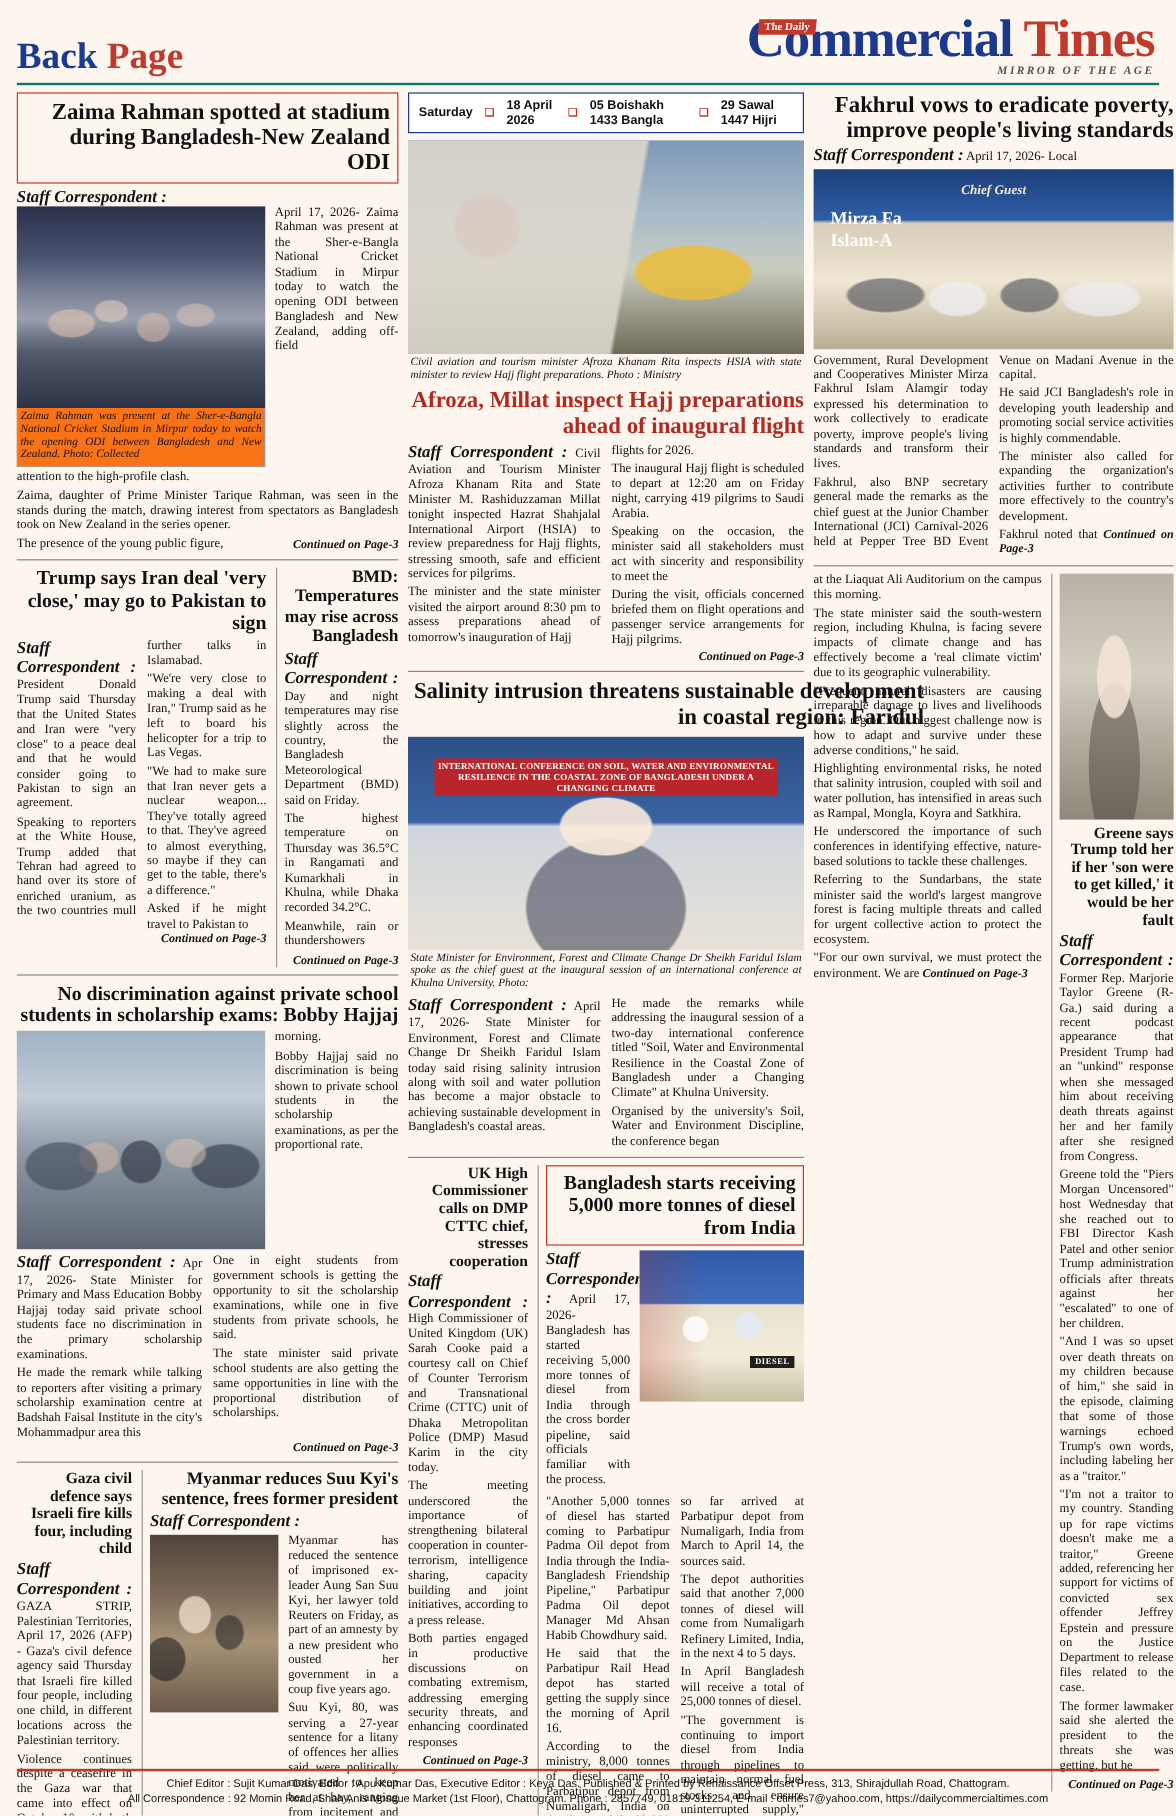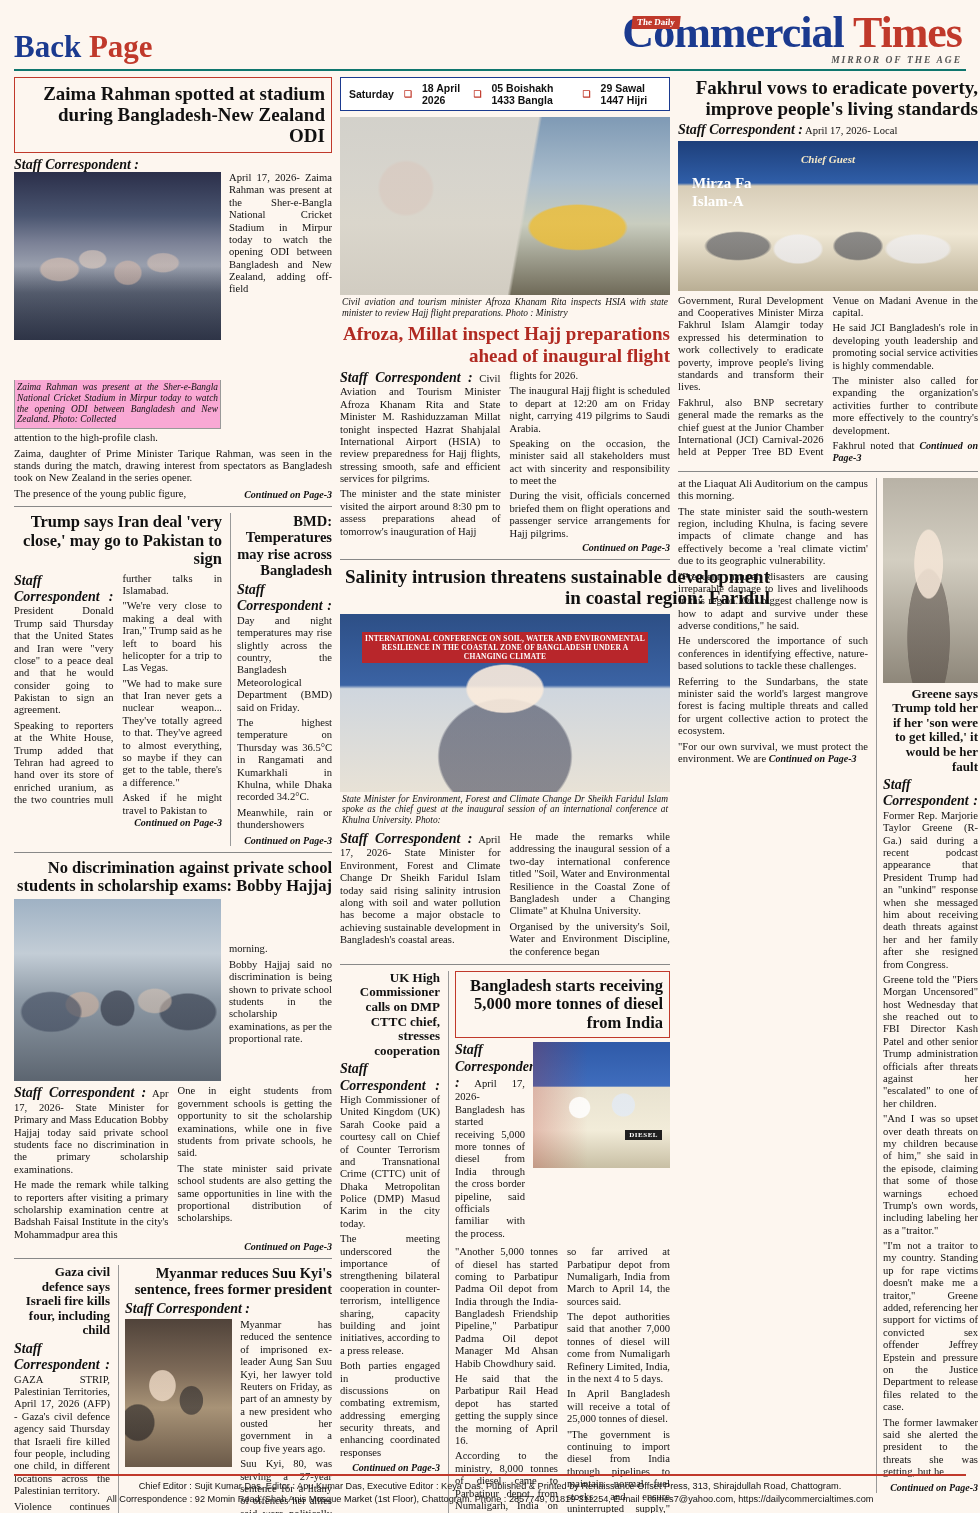--- a/index.html
+++ b/index.html
@@ -167,21 +167,21 @@
     background:#b8262b; color:#fff; text-align:center;
     font-size:7.5px; font-weight:bold; padding:2px 0; letter-spacing:.2px;
   }
   .footer {
     position:absolute; left:14px; right:14px; bottom:8px;
     border-top:2px solid #c0392b;
     padding-top:4px;
     font-family:"Liberation Sans", sans-serif;
     font-size:9.2px; text-align:center; line-height:1.35;
   }
-  .pink { background:#f9a8d4;margin-top:40px; }
+  .pink { background:#f97316; }
   .subcols { display:flex; gap:8px; }
 </style>
 </head>
 <body>
 
 <div class="page">
 
   <div class="masthead">
     <div class="backpage">
       <span class="b">Back</span>
@@ -247,21 +247,21 @@
       </div>
 
       <div class="rule"></div>
 
       <div>
         <div class="hl h-md" style="margin-bottom:4px;">No discrimination against private school students in scholarship exams: Bobby Hajjaj</div>
         <div class="subcols">
           <div style="width:207px;">
             <div class="photo ph2"></div>
           </div>
-          <div style="width:103px;margin-top:44px;">
+          <div style="width:103px;">
             <p class="body">morning.</p>
             <p class="body">Bobby Hajjaj said no discrimination is being shown to private school students in the scholarship examinations, as per the proportional rate.</p>
           </div>
         </div>
         <div class="two" style="margin-top:4px;">
           <p class="body"><span class="byline">Staff Correspondent :</span> <span>Apr 17, 2026- State Minister for Primary and Mass Education Bobby Hajjaj today said private school students face no discrimination in the primary scholarship examinations.</span></p>
           <p class="body">He made the remark while talking to reporters after visiting a primary scholarship examination centre at Badshah Faisal Institute in the city's Mohammadpur area this</p>
           <p class="body">One in eight students from government schools is getting the opportunity to sit the scholarship examinations, while one in five students from private schools, he said.</p>
           <p class="body">The state minister said private school students are also getting the same opportunities in line with the proportional distribution of scholarships.</p>
         </div>
@@ -399,20 +399,21 @@
         </div>
       </div>
 
       <div class="rule"></div>
 
       <div class="subcols">
         <div style="width:190px;">
           <p class="body">at the Liaquat Ali Auditorium on the campus this morning.</p>
           <p class="body">The state minister said the south-western region, including Khulna, is facing severe impacts of climate change and has effectively become a 'real climate victim' due to its geographic vulnerability.</p>
           <p class="body">"Frequent natural disasters are causing irreparable damage to lives and livelihoods in this region. Our biggest challenge now is how to adapt and survive under these adverse conditions," he said.</p>
+          <p class="body">Highlighting environmental risks, he noted that salinity intrusion, coupled with soil and water pollution, has intensified in areas such as Rampal, Mongla, Koyra and Satkhira.</p>
           <p class="body">He underscored the importance of such conferences in identifying effective, nature-based solutions to tackle these challenges.</p>
           <p class="body">Referring to the Sundarbans, the state minister said the world's largest mangrove forest is facing multiple threats and called for urgent collective action to protect the ecosystem.</p>
           <p class="body"><span>"For our own survival, we must protect the environment. We are</span> <span class="cont" style="display:inline;">Continued on Page-3</span></p>
         </div>
         <div style="width:102px; border-left:1px solid #999; padding-left:6px;">
           <div class="photo ph6"></div>
           <div class="hl h-xs" style="margin:4px 0 3px 0;">Greene says Trump told her if her 'son were to get killed,' it would be her fault</div>
           <p class="body"><span class="byline">Staff Correspondent :</span> <span>Former Rep. Marjorie Taylor Greene (R-Ga.) said during a recent podcast appearance that President Trump had an "unkind" response when she messaged him about receiving death threats against her and her family after she resigned from Congress.</span></p>
           <p class="body">Greene told the "Piers Morgan Uncensored" host Wednesday that she reached out to FBI Director Kash Patel and other senior Trump administration officials after threats against her "escalated" to one of her children.</p>
           <p class="body">"And I was so upset over death threats on my children because of him," she said in the episode, claiming that some of those warnings echoed Trump's own words, including labeling her as a "traitor."</p>

